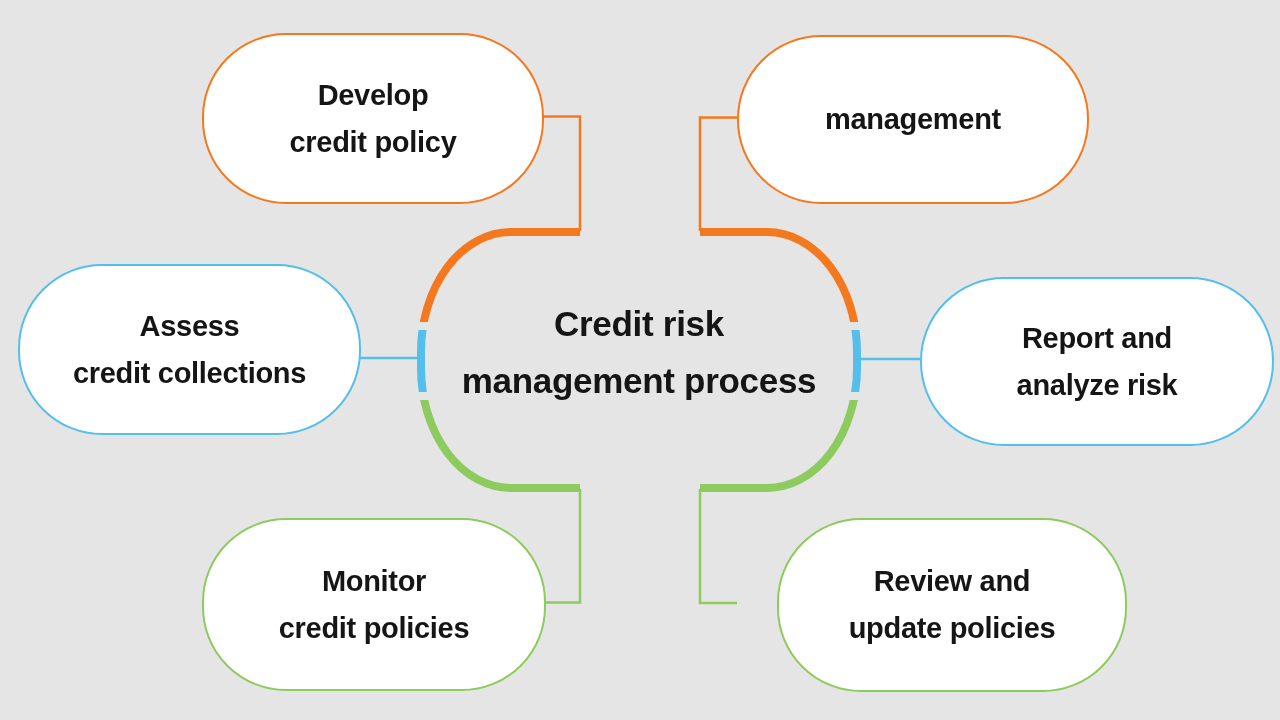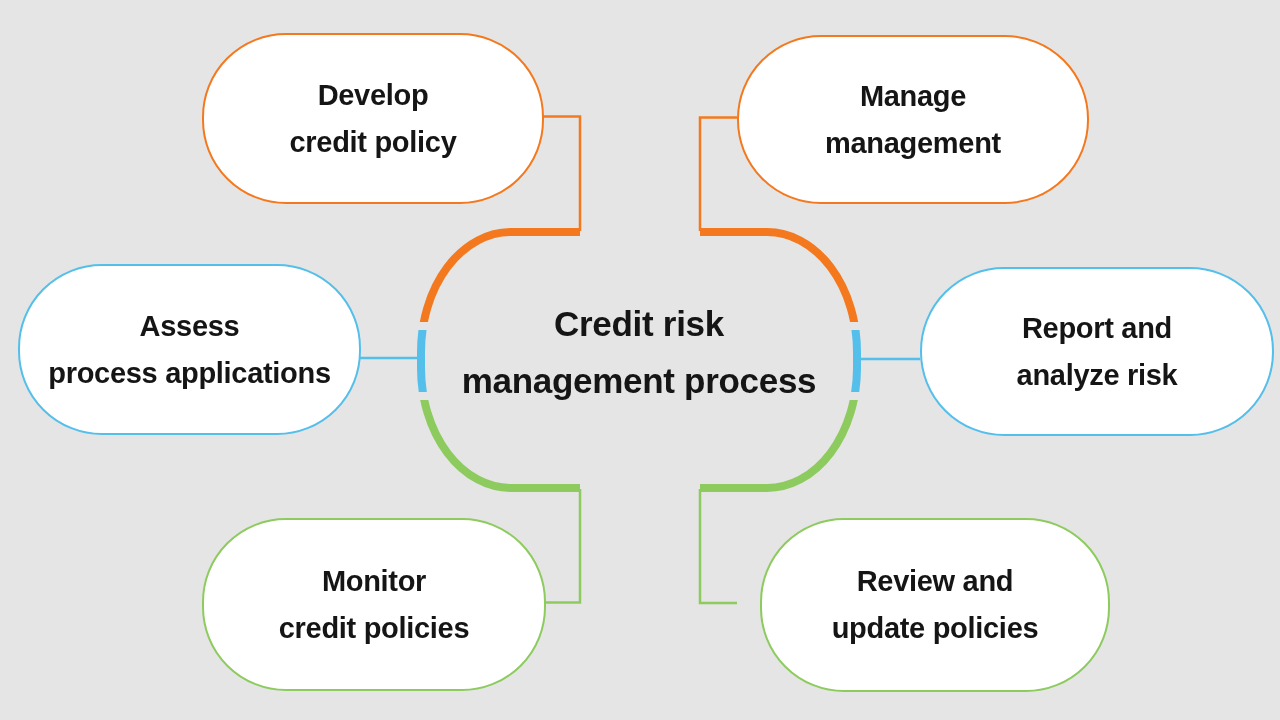--- a/index.html
+++ b/index.html
@@ -44,23 +44,23 @@
     line-height: 47px;
     letter-spacing: -0.3px;
   }
   .node--orange { border: 2.5px solid #F4791E; }
   .node--blue   { border: 2.5px solid #54BFEB; }
   .node--green  { border: 2.5px solid #8DCB5F; }
 
   .node--tl { left: 202px; top: 33px;  width: 338px; height: 167px; }
   .node--tr { left: 737px; top: 35px;  width: 348px; height: 165px; }
   .node--ml { left: 18px;  top: 264px; width: 339px; height: 167px; }
-  .node--mr { left: 920px; top: 267px; width: 350px; height: 165px; }
+  .node--mr { left: 920px; top: 277px; width: 350px; height: 165px; }
   .node--bl { left: 202px; top: 518px; width: 340px; height: 169px; align-items: center; }
-  .node--br { left: 760px; top: 518px; width: 346px; height: 170px; }
+  .node--br { left: 777px; top: 518px; width: 346px; height: 170px; }
 
   .center-label {
     position: absolute;
     left: 421px;
     top: 224px;
     width: 436px;
     height: 256px;
     display: flex;
     flex-direction: column;
     align-items: center;
@@ -115,27 +115,26 @@
     <use href="#ring" class="ring-seg" clip-path="url(#clip-green-left)" stroke="#8DCB5F"></use>
     <use href="#ring" class="ring-seg" clip-path="url(#clip-green-right)" stroke="#8DCB5F"></use>
   </svg>
 
   <div class="node node--orange node--tl">
     <span>Develop</span>
     <span>credit policy</span>
   </div>
 
   <div class="node node--orange node--tr">
-    <span>Manage</span>
     <span>management</span>
   </div>
 
   <div class="node node--blue node--ml">
     <span>Assess</span>
-    <span>process applications</span>
+    <span>credit collections</span>
   </div>
 
   <div class="node node--blue node--mr">
     <span>Report and</span>
     <span>analyze risk</span>
   </div>
 
   <div class="node node--green node--bl">
     <span>Monitor</span>
     <span>credit policies</span>

